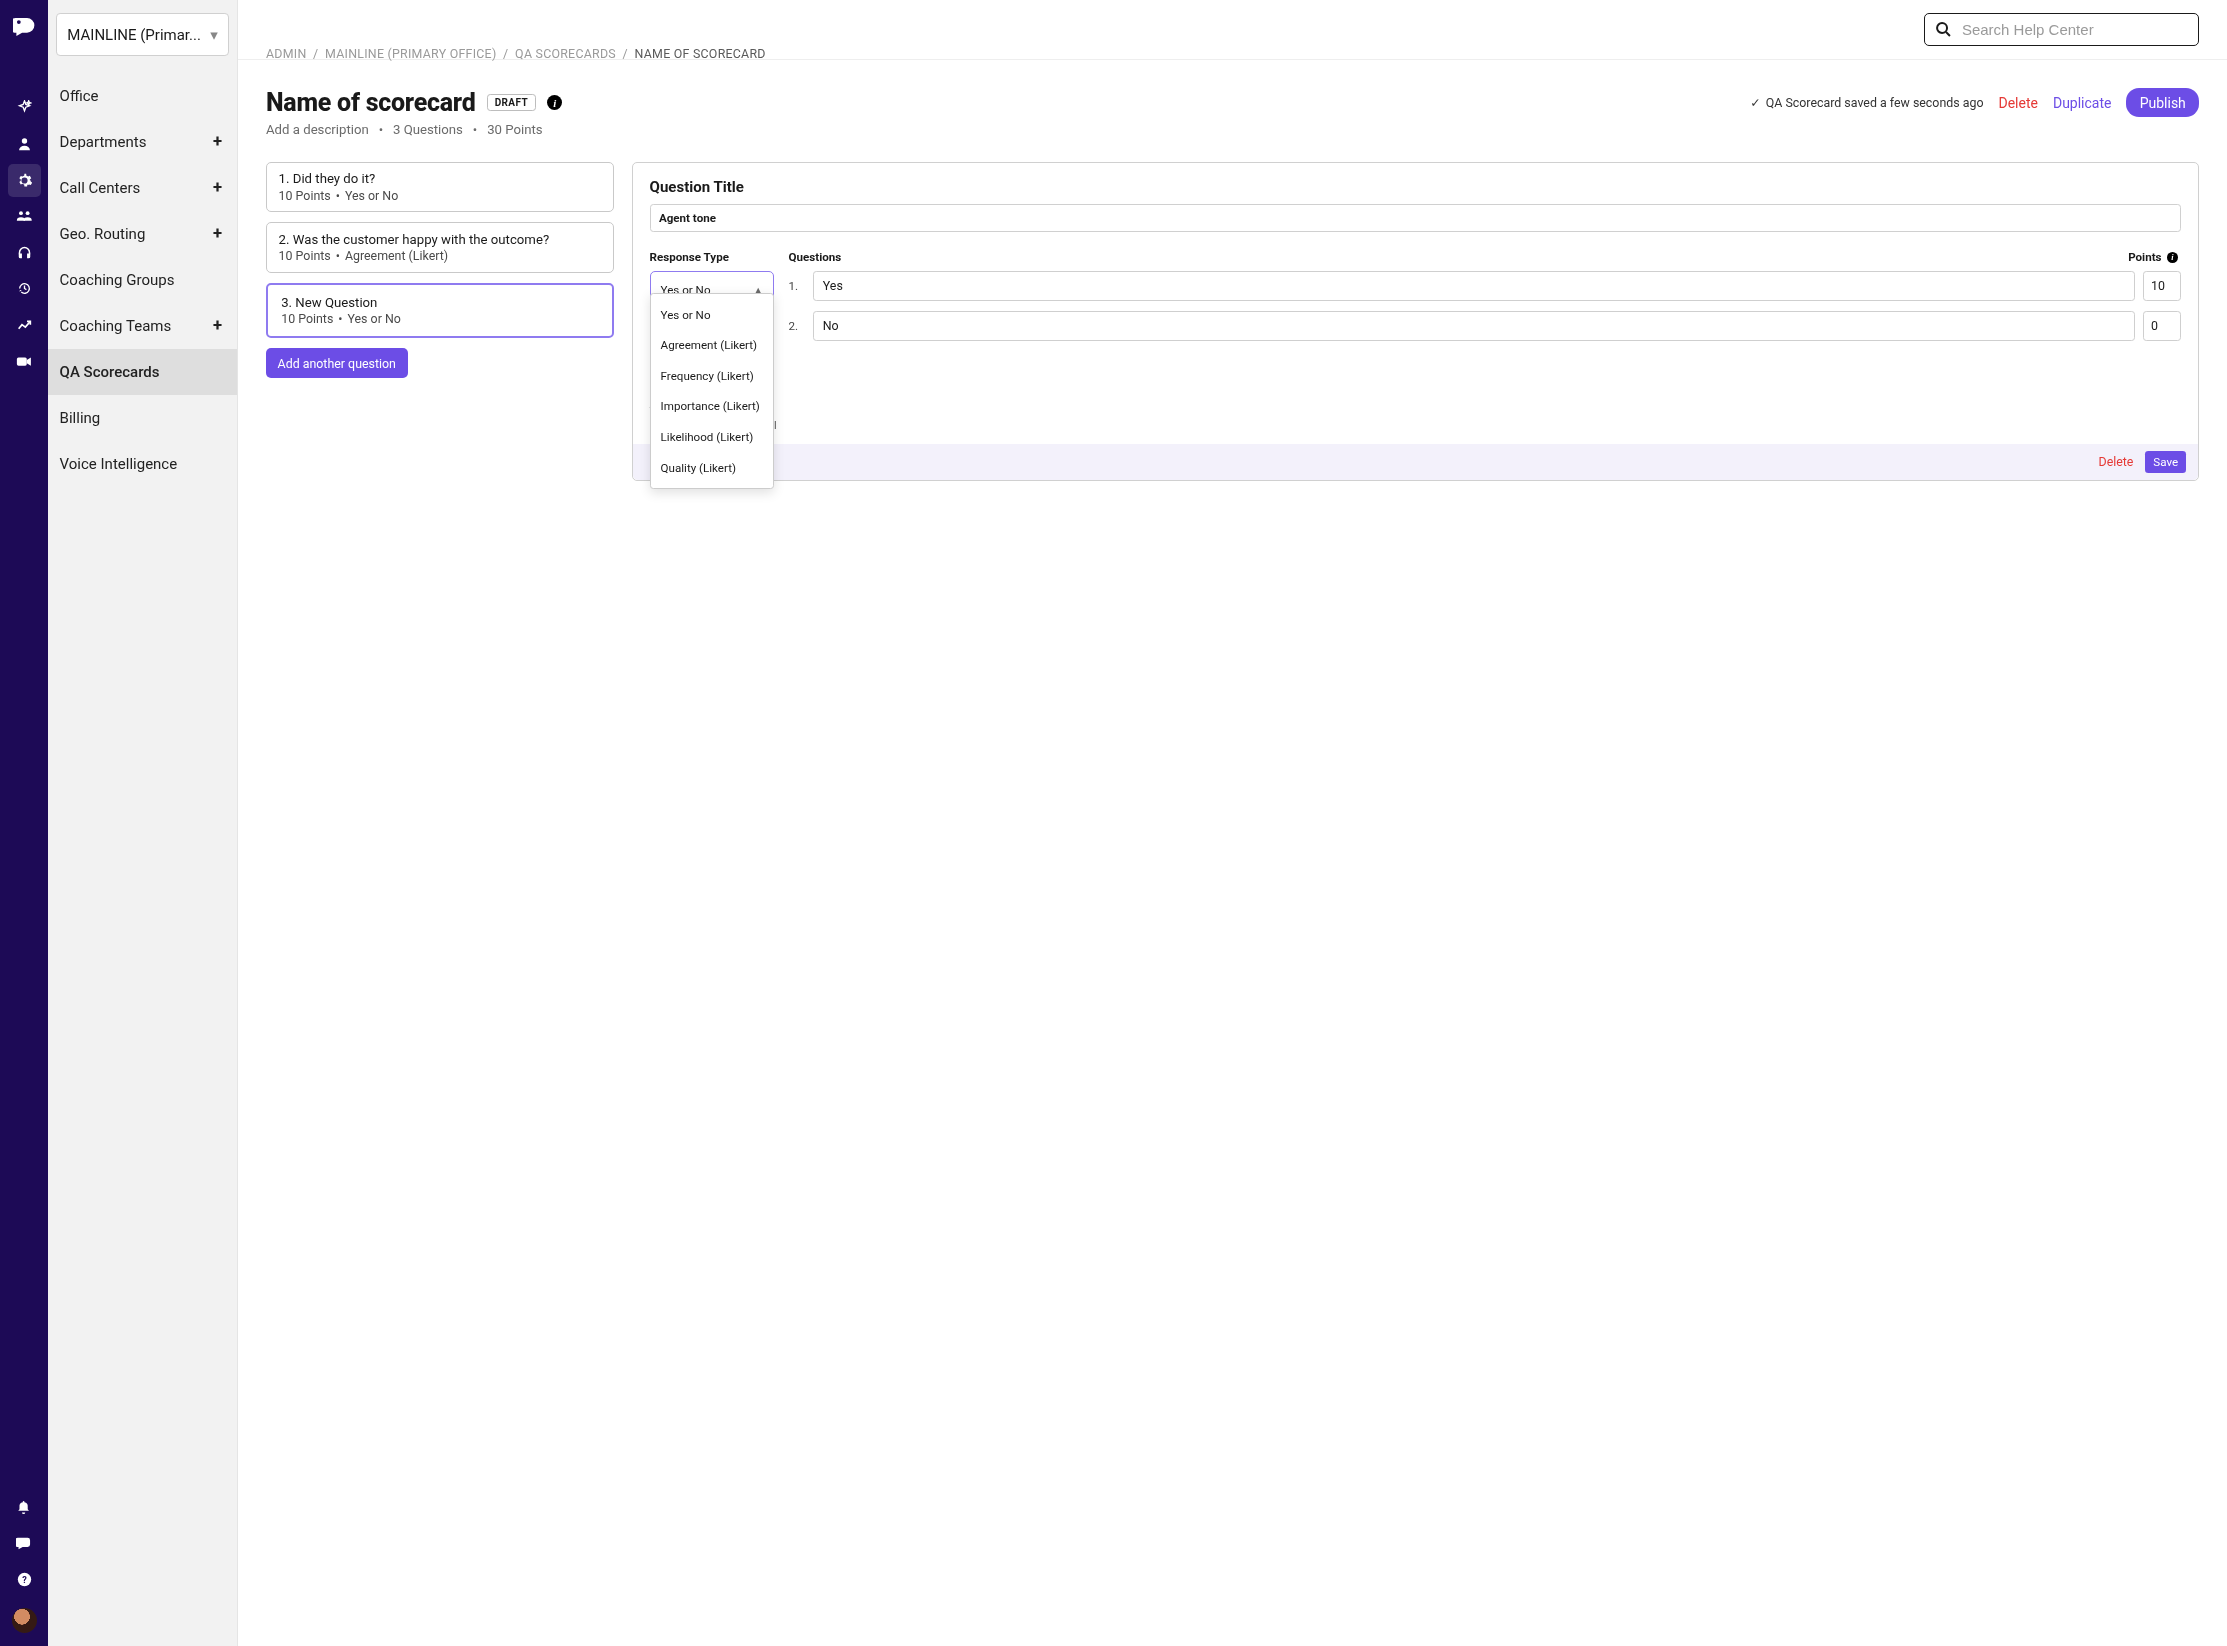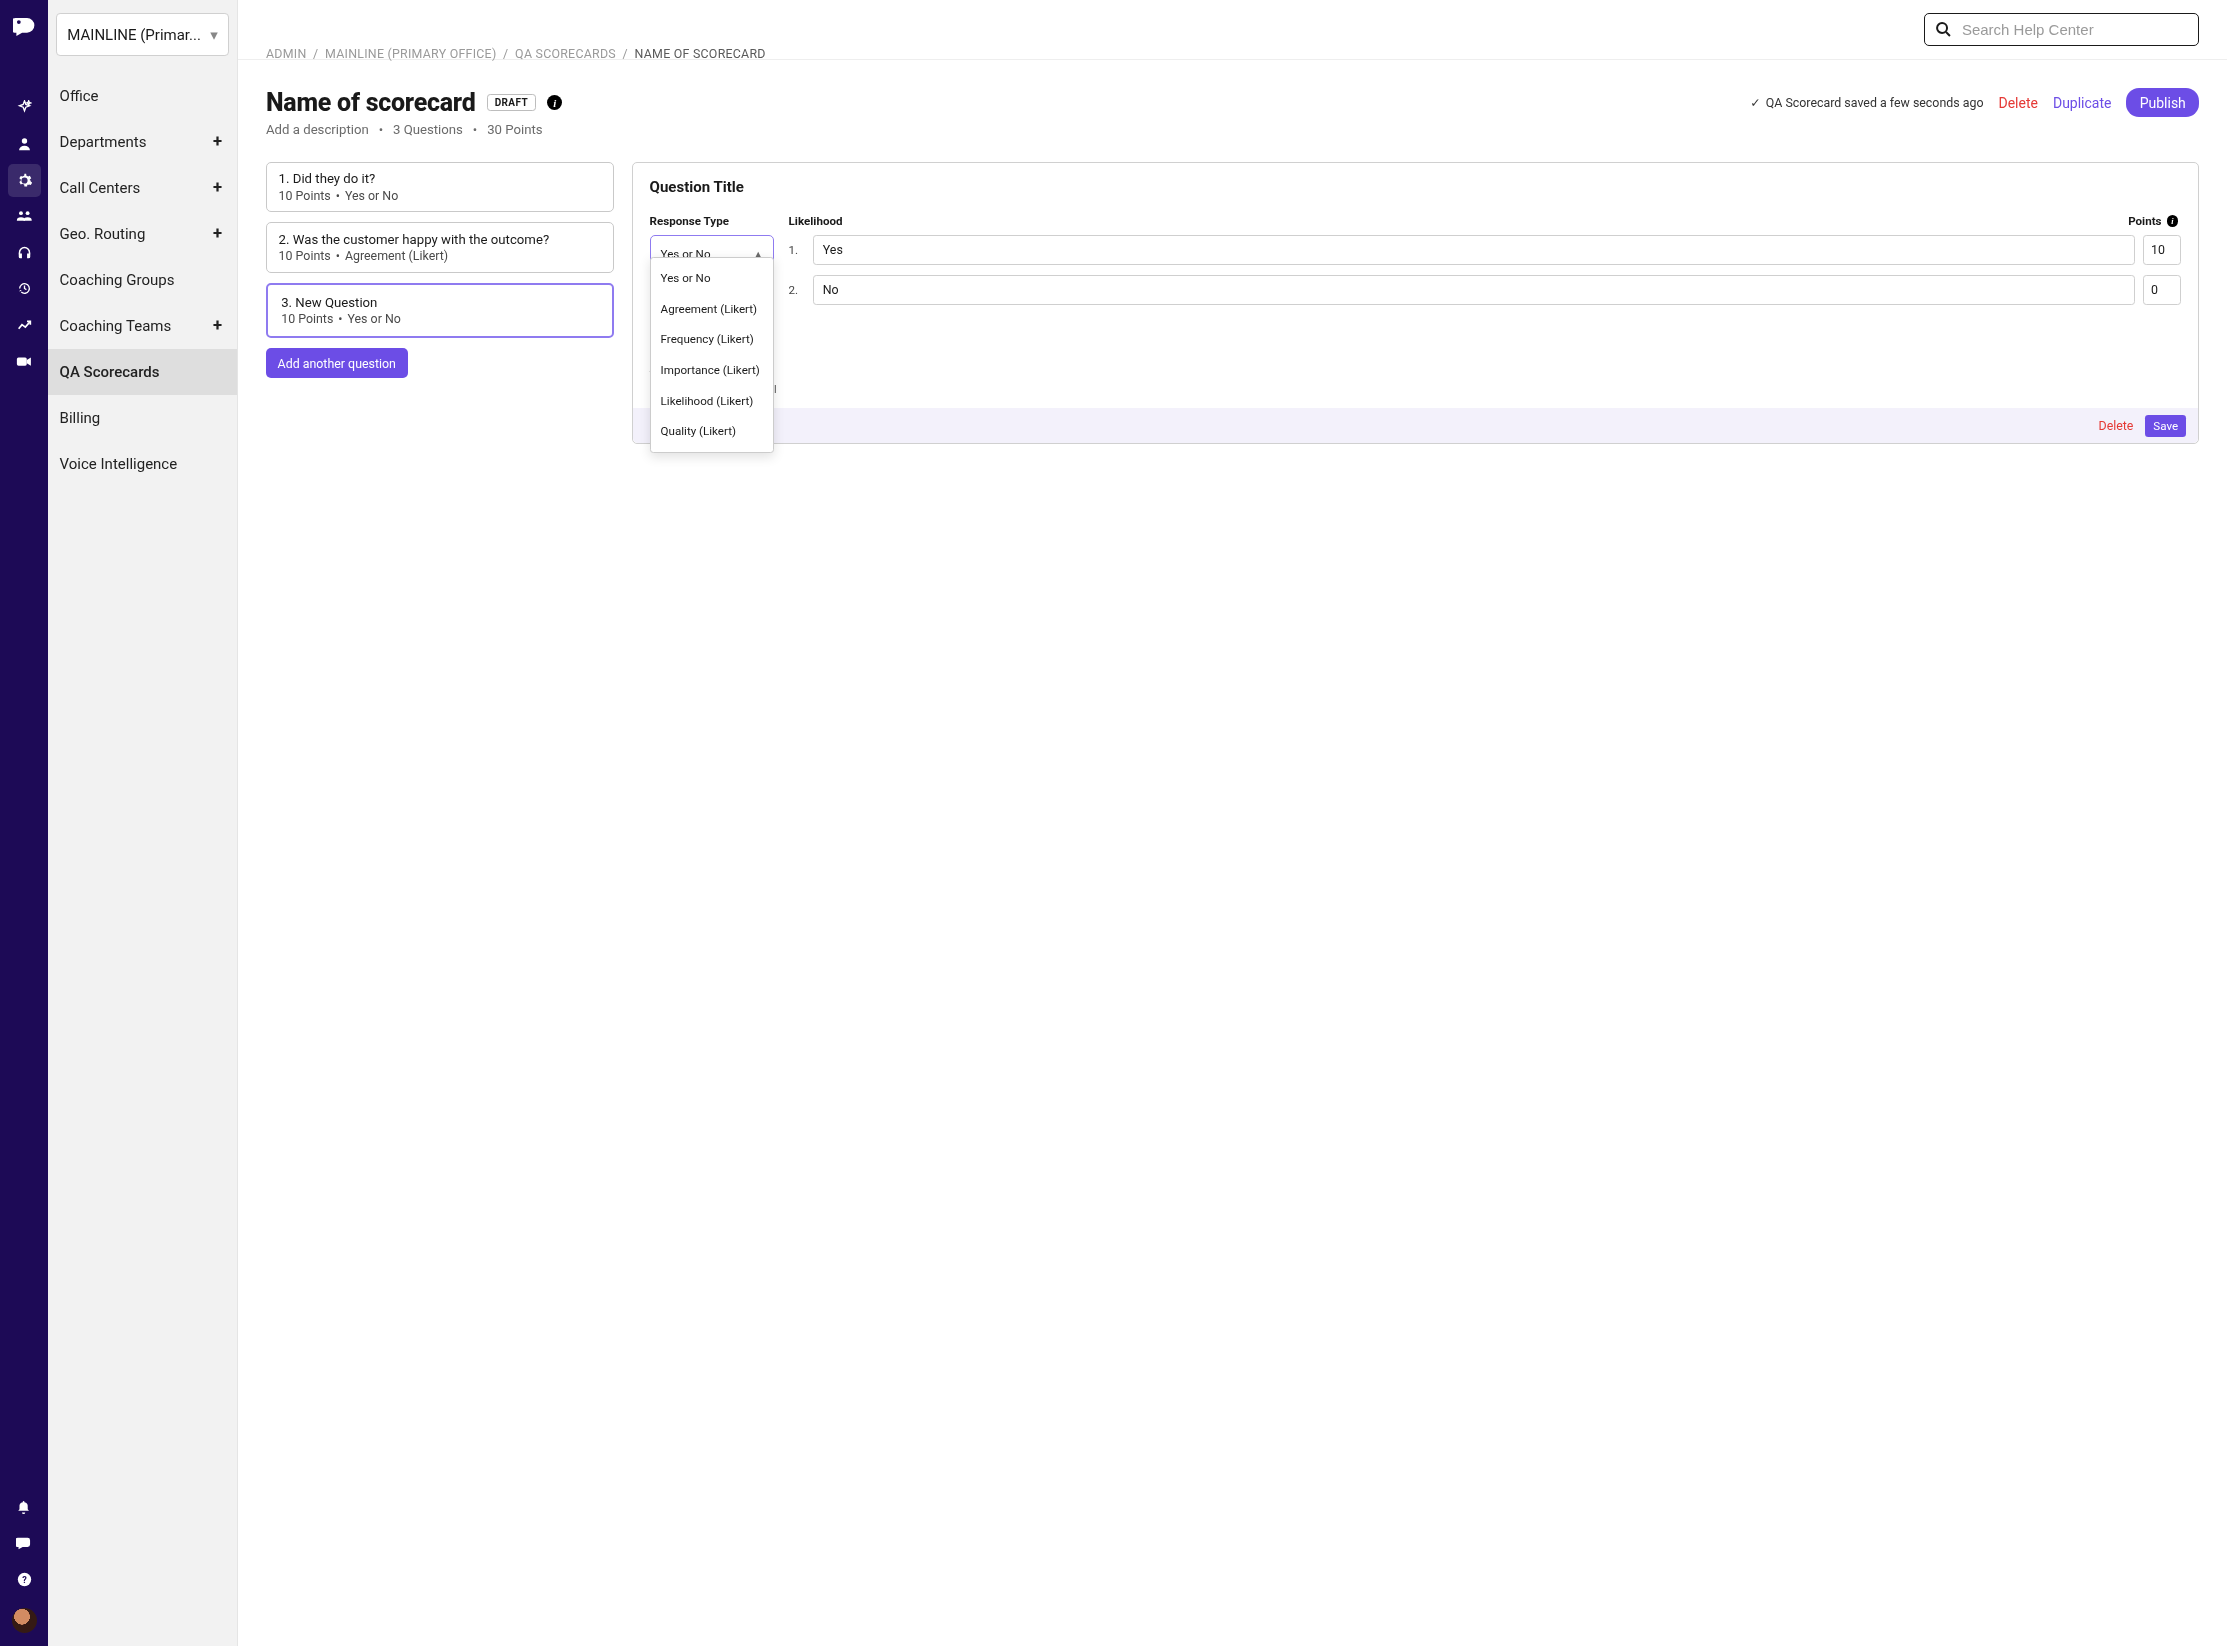--- a/index.html
+++ b/index.html
@@ -321,41 +321,42 @@
               <div class="qmeta"><span>10 Points</span><span class="mdot">•</span><span>Yes or No</span></div>
             </div>
           </div>
         <span class="add-q-btn">Add another question</span>
       </div>
 
       <div class="col-right">
         <div class="editor">
           <div class="editor-inner">
             <div class="ed-label">Question Title</div>
+            <div class="ed-input">Agent tone</div>
 
             <div class="ed-row">
               <div class="ed-col-rt">
                 <div class="col-label">Response Type</div>
                 <div class="rt-select">
                   <span>Yes or No</span>
                   <span class="tri">▲</span>
                 </div>
                 <div class="rt-dropdown" id="rt-dropdown">
                     <div class="rt-option">Yes or No</div>
                     <div class="rt-option">Agreement (Likert)</div>
                     <div class="rt-option">Frequency (Likert)</div>
                     <div class="rt-option">Importance (Likert)</div>
                     <div class="rt-option">Likelihood (Likert)</div>
                     <div class="rt-option">Quality (Likert)</div>
                   </div>
               </div>
 
               <div class="ed-col-resp">
                 <div style="display:flex; justify-content:space-between;">
-                  <div class="col-label">Likelihood</div>
+                  <div class="col-label">Questions</div>
                   <div class="col-label" style="margin-right:3.3px;">
                     <span>Points</span>
                     <span class="info-dot-sm">i</span>
                   </div>
                 </div>
                 <div id="resp-list">
                     <div class="resp-row">
                       <span class="num">1.</span>
                       <div class="resp-input">Yes</div>
                       <div class="pts-input">10</div>

